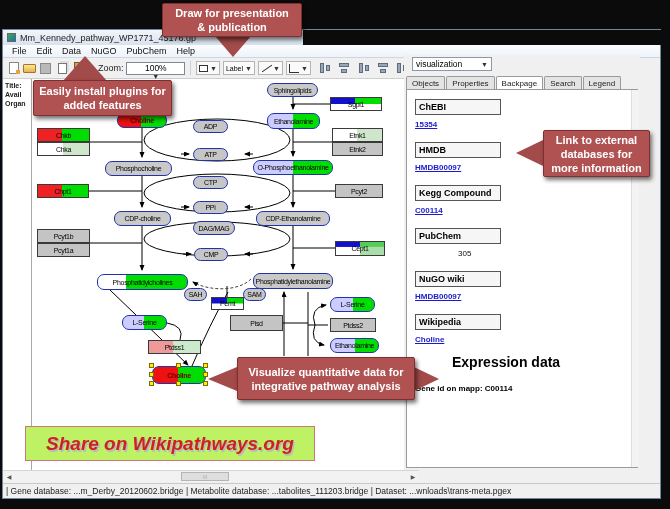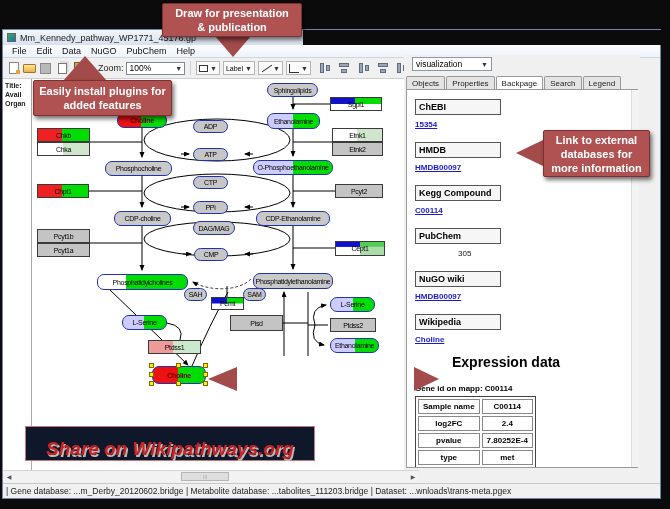--- a/index.html
+++ b/index.html
@@ -16,21 +16,21 @@
   #menubar span { font-size:9px; color:#111; padding:0 5px; }
   #toolbar { position:absolute; left:0; top:28px; width:424px; height:21px; background:#f0f0f0; border-bottom:1px solid #cfcfcf; display:flex; align-items:center; gap:3px; padding-left:4px; }
   .tbtn { width:16px; height:15px; display:flex; align-items:center; justify-content:center; font-size:10px; }
   .icon-page { width:10px; height:12px; background:#fff; border:1px solid #888; position:relative; }
   .icon-page:after { content:""; position:absolute; right:-2px; bottom:-1px; width:4px; height:4px; background:#e8a33d; }
   .icon-folder { width:13px; height:9px; background:linear-gradient(180deg,#ffe49c,#e8b34b); border:1px solid #a07820; border-radius:1px; }
   .icon-save { width:11px; height:11px; background:#b9b9b9; border:1px solid #8a8a8a; }
   .icon-copy { width:9px; height:11px; background:#fff; border:1px solid #777; box-shadow:2px -2px 0 -0px #ddd; }
   .icon-paste { width:9px; height:12px; background:#c8a165; border:1px solid #7a5a24; }
   .zoom-label { font-size:9px; color:#222; margin-left:10px; }
-  .zoom-combo { width:70px; height:13px; background:#fff; border:1px solid #7a8a99; font-size:8.5px; display:flex; align-items:center; justify-content:space-between; padding:0 2px; }
+  .zoom-combo { width:70px; height:13px; background:#fff; border:1px solid #7a8a99; font-size:8.5px; display:flex; align-items:center; justify-content:space-between; padding:0 2px;flex-direction:column; }
   .combo-caret { font-size:7px; color:#333; }
   .tsep { width:1px; height:14px; background:#d0d0d0; margin:0 2px; }
   .mini-combo { height:14px; border:1px solid #b5b5b5; background:#fafafa; display:flex; align-items:center; font-size:7px; padding:0 2px; gap:2px; }
   .dn-glyph { width:9px; height:7px; border:1px solid #333; background:#fff; font-size:5px; text-align:center; line-height:6px; }
   .line-glyph { width:10px; height:10px; position:relative; }
   .line-glyph:before { content:""; position:absolute; left:0; top:50%; width:12px; height:1px; background:#333; transform:rotate(-35deg); }
   .elbow-glyph { width:10px; height:9px; border-left:1px solid #333; border-bottom:1px solid #333; }
   .align-ic { width:15px; height:14px; position:relative; margin-left:4px; }
   .align-ic .b1,.align-ic .b2 { position:absolute; background:#9aa7b8; border:1px solid #5c6b7d; }
   .av .b1{ left:2px; top:2px; width:4px; height:10px; } .av .b2{ left:8px; top:4px; width:4px; height:6px; }
@@ -89,21 +89,21 @@
 
   
   .callout { position:absolute; background:#b05252; border:1px solid #7e3030; box-shadow:2px 3px 4px rgba(0,0,0,0.55); border-radius:2px; display:flex; flex-direction:column; align-items:center; justify-content:center; z-index:50; }
   .callout div { color:#fff; font-weight:bold; font-size:11px; line-height:14px; text-align:center; white-space:nowrap; }
   .tri { position:absolute; width:0; height:0; z-index:49; }
   #co-top-arrow { left:215px; top:36px; border-left:18px solid transparent; border-right:18px solid transparent; border-top:21px solid #a34a4a; }
   #co-plug-arrow { left:63px; top:56px; border-left:22px solid transparent; border-right:22px solid transparent; border-bottom:25px solid #a34a4a; }
   #co-link-arrow { left:516px; top:140px; border-top:13px solid transparent; border-bottom:13px solid transparent; border-right:27px solid #a34a4a; }
   #co-vis-arrow-l { left:208px; top:367px; border-top:12px solid transparent; border-bottom:12px solid transparent; border-right:29px solid #a34a4a; }
   #co-vis-arrow-r { left:414px; top:367px; border-top:12px solid transparent; border-bottom:12px solid transparent; border-left:25px solid #a34a4a; }
-  #co-share { position:absolute; left:25px; top:426px; width:290px; height:35px; background:#0f172a; border:1px solid #cc7777; display:flex; align-items:flex-end; justify-content:center; z-index:50; }
+  #co-share { position:absolute; left:25px; top:426px; width:290px; height:35px; background:#bef264; border:1px solid #cc7777; display:flex; align-items:center; justify-content:center; z-index:50; }
   #co-share span { font-size:19px; font-weight:bold; font-style:italic; color:#cc2222; text-shadow:1.5px 1.5px 0 #bbb; white-space:nowrap; }
 </style>
 </head>
 <body>
 
 <div id="stage">
   <div id="win">
 
     <div id="titlebar">
       <div class="win-icon"></div>
@@ -297,40 +297,20 @@
           <div class="tab">Objects</div>
           <div class="tab">Properties</div>
           <div class="tab active">Backpage</div>
           <div class="tab">Search</div>
           <div class="tab">Legend</div>
         </div>
       <div id="bp-content">
         <div id="bp-sections"><div class="bp-header">ChEBI</div><div class="bp-value"><a href="#">15354</a></div><div class="bp-header">HMDB</div><div class="bp-value"><a href="#">HMDB00097</a></div><div class="bp-header">Kegg Compound</div><div class="bp-value"><a href="#">C00114</a></div><div class="bp-header">PubChem</div><div class="bp-plain">305</div><div class="bp-header">NuGO wiki</div><div class="bp-value"><a href="#">HMDB00097</a></div><div class="bp-header">Wikipedia</div><div class="bp-value"><a href="#">Choline</a></div></div>
         <div class="bp-exp-header">Expression data</div>
         <div class="bp-geneid">Gene id on mapp: C00114</div>
-        <table class="exp">
-            <tbody id="exp-tbody">
-              <tr>
-                <td>Sample name</td>
-                <td>C00114</td>
-              </tr>
-              <tr>
-                <td>log2FC</td>
-                <td>2.4</td>
-              </tr>
-              <tr>
-                <td>pvalue</td>
-                <td>7.80252E-4</td>
-              </tr>
-              <tr>
-                <td>type</td>
-                <td>met</td>
-              </tr>
-            </tbody>
-          </table>
       </div>
       <div id="bp-scroll"></div>
     </div>
 
     <div id="hscroll">
       <div class="arr" style="left:1px;">◀</div>
       <div class="thumb">⁞⁞⁞</div>
       <div class="arr" style="right:1px;">▶</div>
     </div>
 
@@ -351,19 +331,23 @@
     </div>
   <div class="tri" id="co-plug-arrow"></div>
 
   <div class="callout" id="co-link" style="left:543px; top:130px; width:107px; height:47px;">
       <div>Link  to external</div>
       <div>databases  for</div>
       <div>more information</div>
     </div>
   <div class="tri" id="co-link-arrow"></div>
 
+  <div class="callout" id="co-vis" style="left:237px; top:357px; width:178px; height:43px;">
+      <div>Visualize quantitative data  for</div>
+      <div>integrative pathway analysis</div>
+    </div>
   <div class="tri" id="co-vis-arrow-l"></div>
   <div class="tri" id="co-vis-arrow-r"></div>
 
   <div id="co-share">
     <span>Share on Wikipathways.org</span>
   </div>
 </div>
 
 </body></html>

